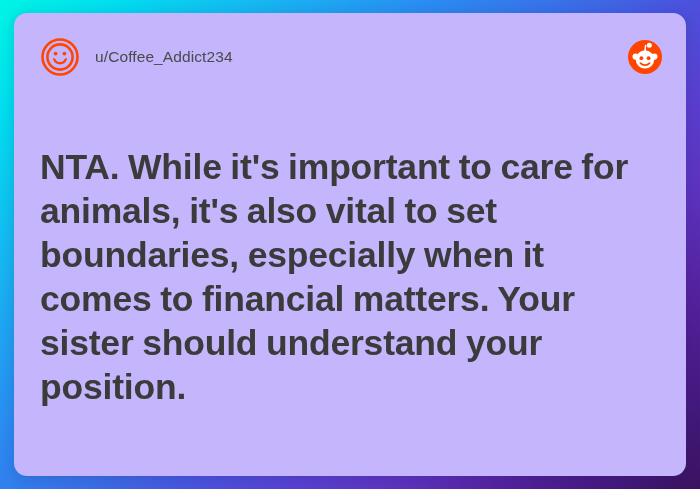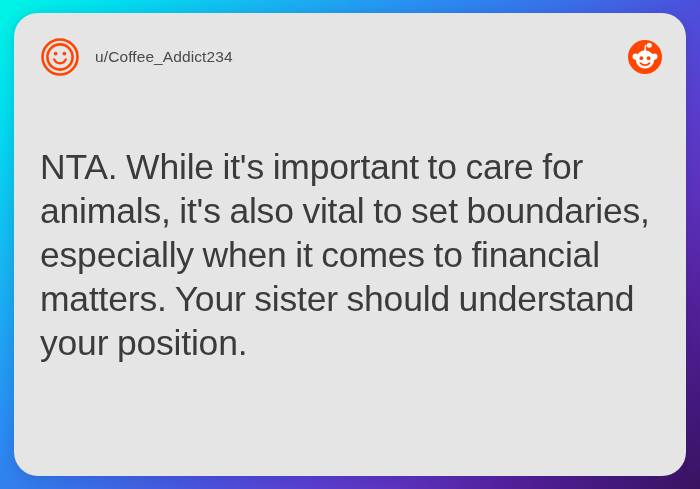--- a/index.html
+++ b/index.html
@@ -28,22 +28,22 @@
     position: relative;
   }
 
   
   #quote-card {
     position: absolute;
     left: 14px;
     top: 13px;
     width: 672px;
     height: 463px;
-    background: #e5e5e5;
-    border-radius: 24px;
+    background: #c4b5fd;
+    border-radius: 13px;
     box-shadow: 0 2px 14px rgba(20, 20, 60, 0.16);
     overflow: hidden;
   }
 
   
   #card-header {
     position: absolute;
     left: 0; top: 0;
     width: 100%;
     height: 88px;
@@ -80,21 +80,21 @@
   
   #quote-text {
     position: absolute;
     left: 26px;
     top: 132px;
     width: 616px;
     font-size: 35.5px;
     line-height: 44px;
     letter-spacing: -0.2px;
     color: #3b3b3b;
-    font-weight: 400;
+    font-weight: 700;
     word-spacing: -1px;
   }
 </style>
 </head>
 <body>
 
 <div id="quote-card">
 
   <div id="card-header">
 

